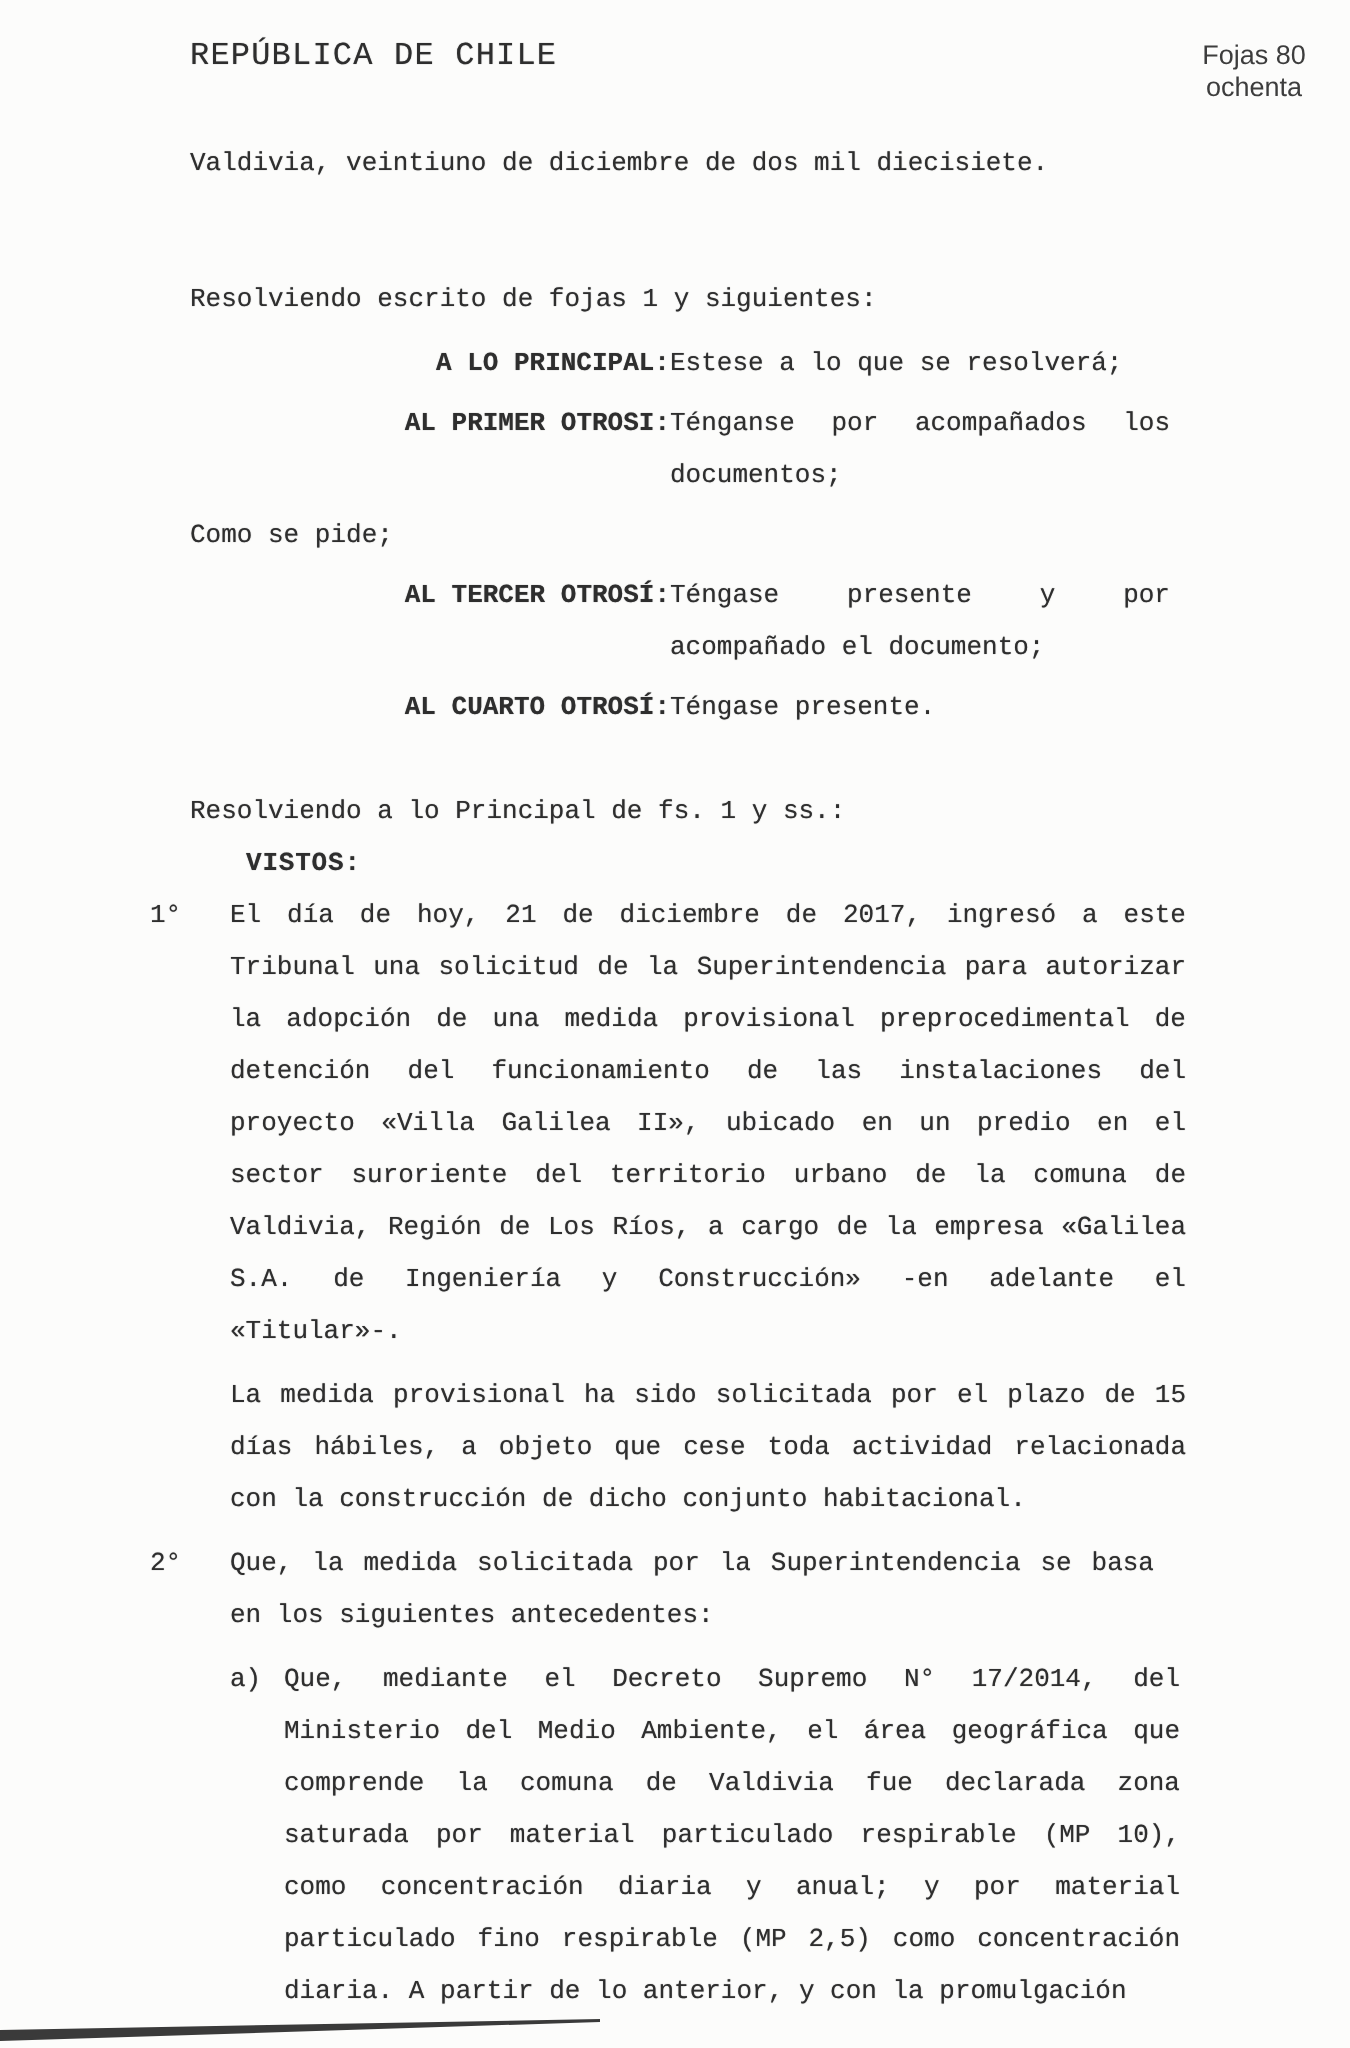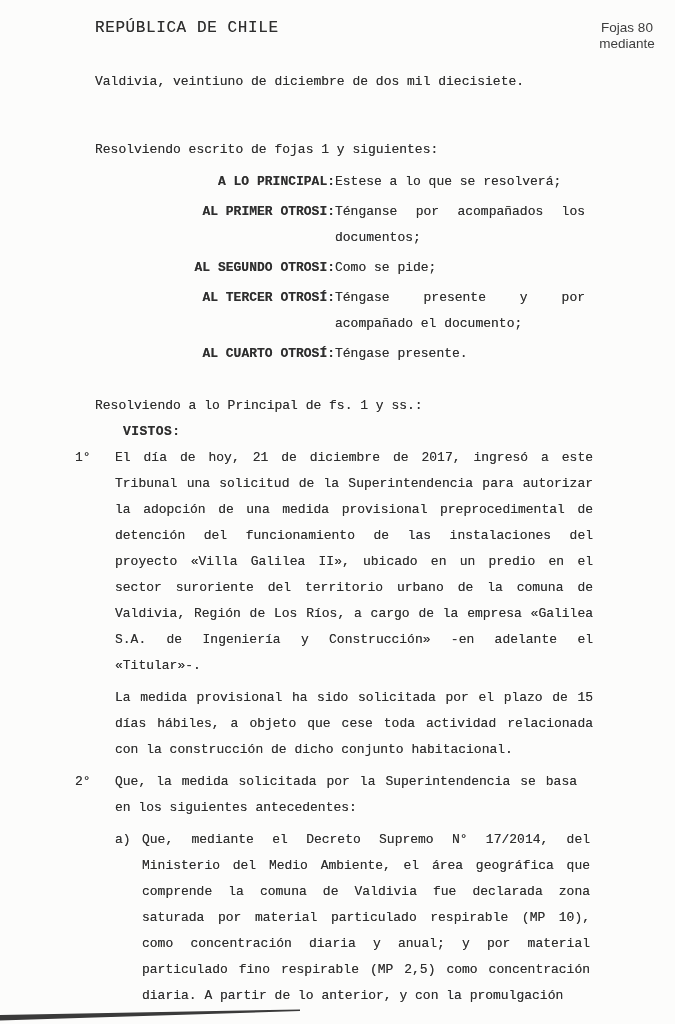--- a/index.html
+++ b/index.html
@@ -53,21 +53,21 @@
 
   .scan-edge { position: absolute; left: 0; bottom: 0; display: block; }
 </style>
 </head>
 <body>
 
 <div class="page">
 
   <div class="stamp">
     <div>Fojas 80</div>
-    <div>mediante</div>
+    <div>ochenta</div>
   </div>
 
   <div class="content">
 
     <div class="letterhead">
       <div>REPÚBLICA DE CHILE</div>
     </div>
 
     <p class="dateline">Valdivia, veintiuno de diciembre de dos mil diecisiete.</p>
 
@@ -76,21 +76,20 @@
     <div class="rows">
       <div class="res-row">
         <div class="res-label">A LO PRINCIPAL:</div>
         <div class="res-text">Estese a lo que se resolverá;</div>
       </div>
       <div class="res-row">
         <div class="res-label">AL PRIMER OTROSI:</div>
         <div class="res-text">Ténganse por acompañados los documentos;</div>
       </div>
       <div class="res-row">
-        <div class="res-label">AL SEGUNDO OTROSI:</div>
         <div class="res-text">Como se pide;</div>
       </div>
       <div class="res-row">
         <div class="res-label">AL TERCER OTROSÍ:</div>
         <div class="res-text">Téngase presente y por acompañado el documento;</div>
       </div>
       <div class="res-row">
         <div class="res-label">AL CUARTO OTROSÍ:</div>
         <div class="res-text">Téngase presente.</div>
       </div>

